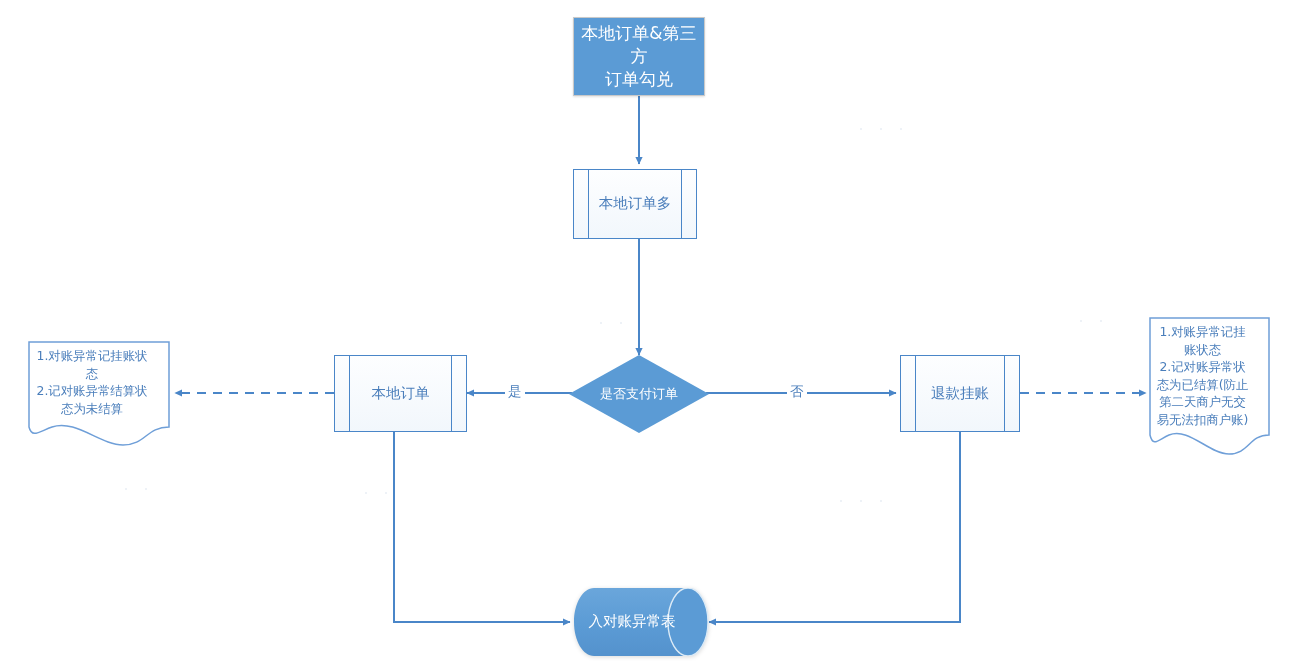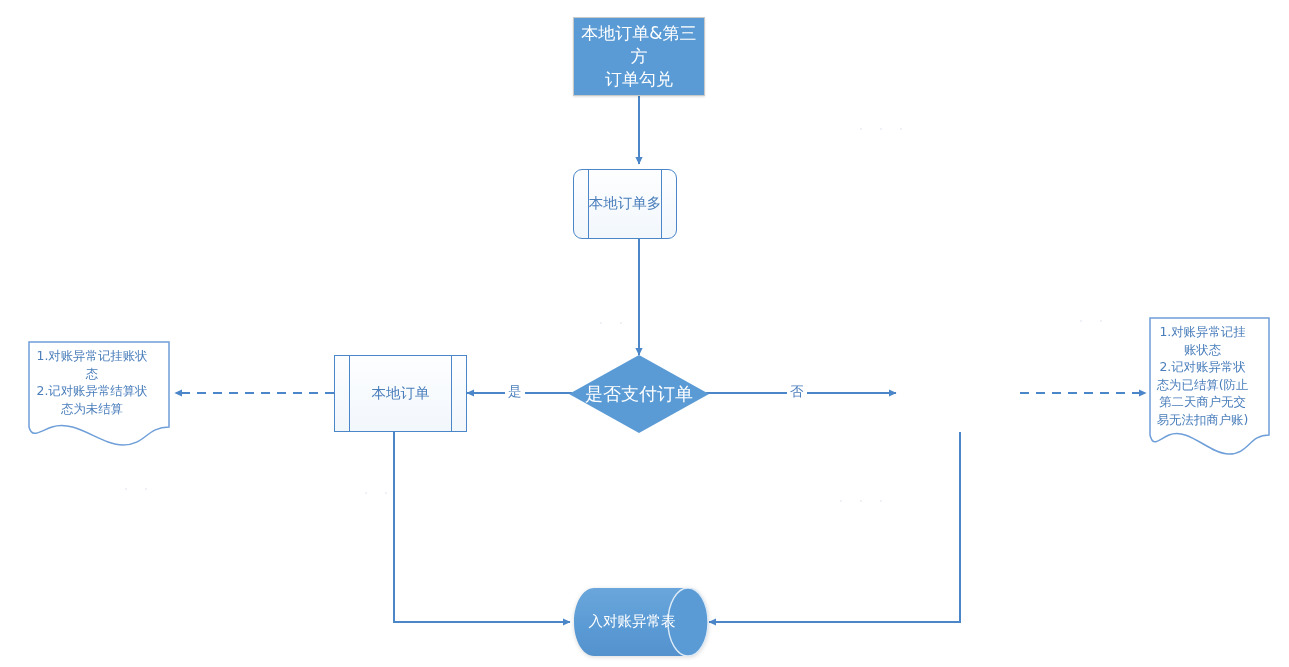--- a/index.html
+++ b/index.html
@@ -68,21 +68,21 @@
     border-left: 1.4px solid #4a86c8;
     z-index: 2;
   }
   .n-predef::before { left: 14px; }
   .n-predef::after  { right: 14px; }
 
   
   .n-decision {
     background: transparent;
     color: #ffffff;
-    font-size: 18px;
+    font-size: 13px;
   }
   .n-decision .dia {
     position: absolute;
     left: 0; top: 0;
     width: 100%; height: 100%;
     background: #5B9BD5;
     clip-path: polygon(50% 0%, 100% 50%, 50% 100%, 0% 50%);
     z-index: 1;
   }
 
@@ -185,33 +185,36 @@
     <path d="M394,432 L394,622 L570,622" stroke="#4a86c8" stroke-width="2" fill="none" marker-end="url(#arr)"></path>
 
     <path d="M960,432 L960,622 L709,622" stroke="#4a86c8" stroke-width="2" fill="none" marker-end="url(#arr)"></path>
   </svg>
 
   <div class="node n-filled" style="left:573px;top:17px;width:132px;height:79px;">
     <span class="label">本地订单&amp;第三方
 订单勾兑</span>
   </div>
 
-  <div class="node n-predef" style="left:573px;top:169px;width:104px;height:70px;border-radius:9px;">
+  <div class="node n-predef" style="left:573px;top:169px;width:124px;height:70px;">
     <span class="label">本地订单多</span>
   </div>
 
   <div class="node n-decision" style="left:569px;top:355px;width:140px;height:78px;">
     <div class="dia"></div>
     <span class="label">是否支付订单</span>
   </div>
 
   <div class="node n-predef" style="left:334px;top:355px;width:133px;height:77px;">
     <span class="label">本地订单</span>
   </div>
 
+  <div class="node n-predef" style="left:900px;top:355px;width:120px;height:77px;">
+    <span class="label">退款挂账</span>
+  </div>
 
   <div class="node n-note" style="left:28px;top:341px;width:142px;height:105px;">
     <svg class="noteshape" viewBox="0 0 142 105" preserveAspectRatio="none" xmlns="http://www.w3.org/2000/svg">
       <path d="M1,1 L141,1 L141,86 C118,86 118,104 95,104 C72,104 48,78 24,86
                C12,90 4,98 1,86 Z" fill="#ffffff" stroke="#6f9fd8" stroke-width="1.5"></path>
     </svg>
     <span class="label">1.对账异常记挂账状态
 2.记对账异常结算状态为未结算</span>
   </div>
 

